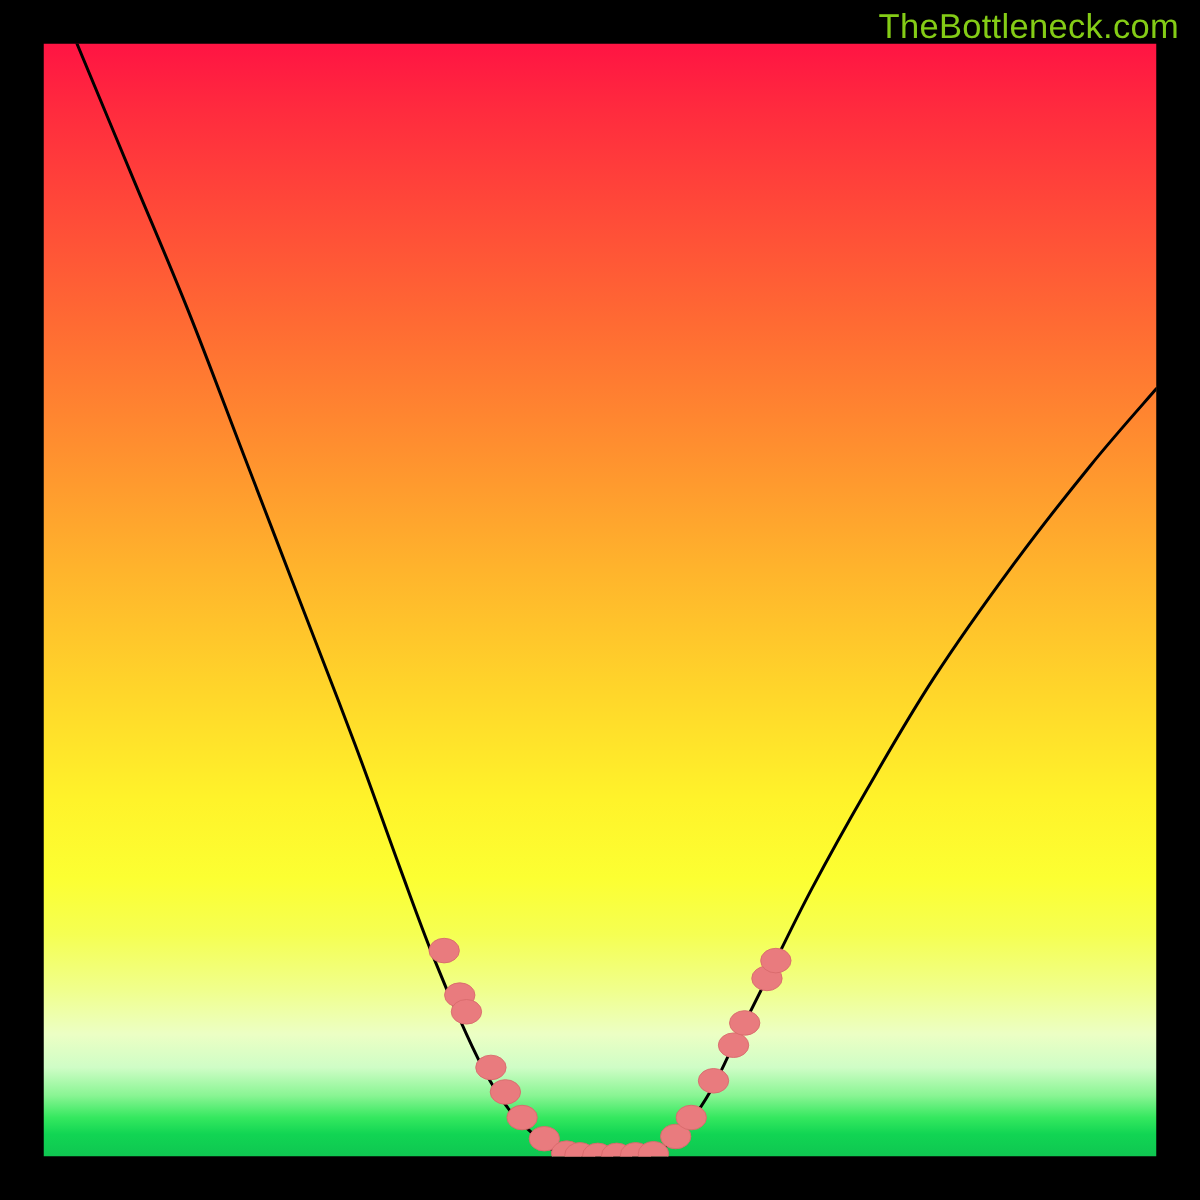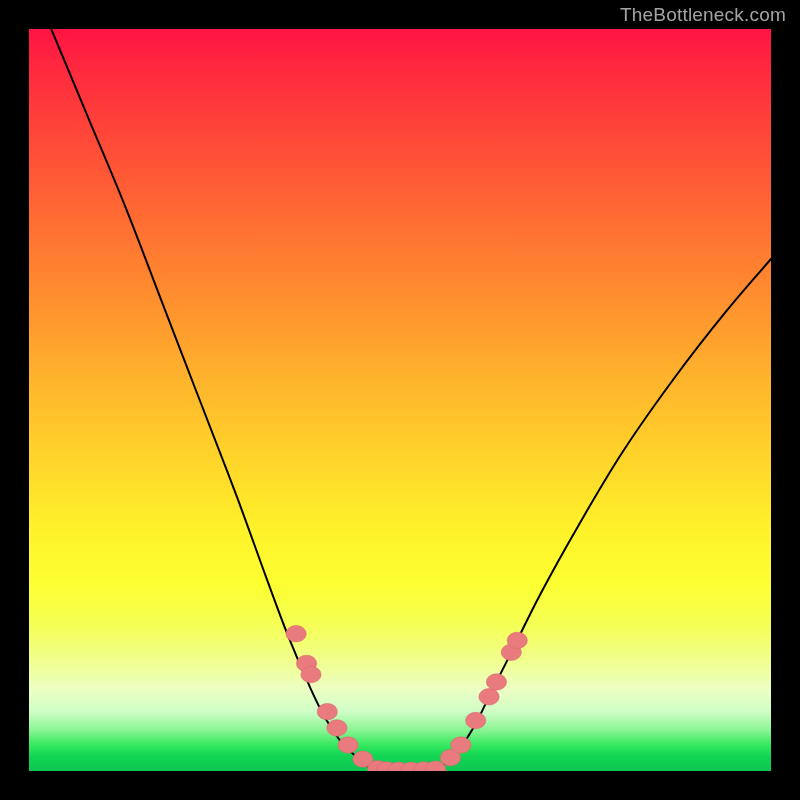--- a/index.html
+++ b/index.html
@@ -54,22 +54,22 @@
     position: absolute;
     inset: 0;
     width: 742px;
     height: 742px;
     overflow: visible;
   }
   .watermark {
     position: absolute;
     top: 4px;
     right: 14px;
-    color: #a3a3a3;
-    font-size: 19px;
+    color: #84cc16;
+    font-size: 23px;
     letter-spacing: 0.2px;
     font-weight: 400;
     text-align: center;
   }
 </style>
 </head>
 <body>
 
 <div class="frame">
   <div class="plot-area">

